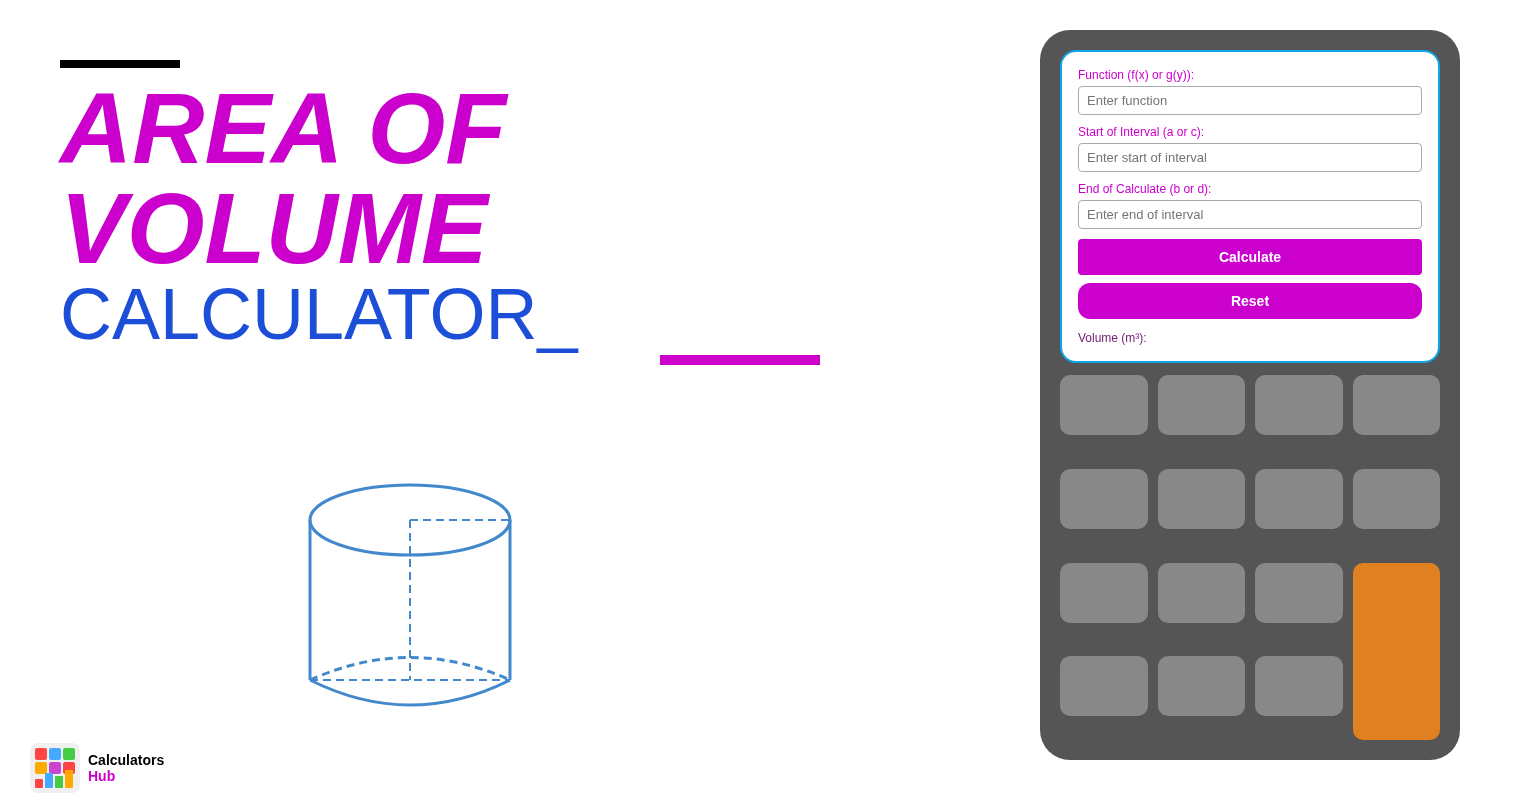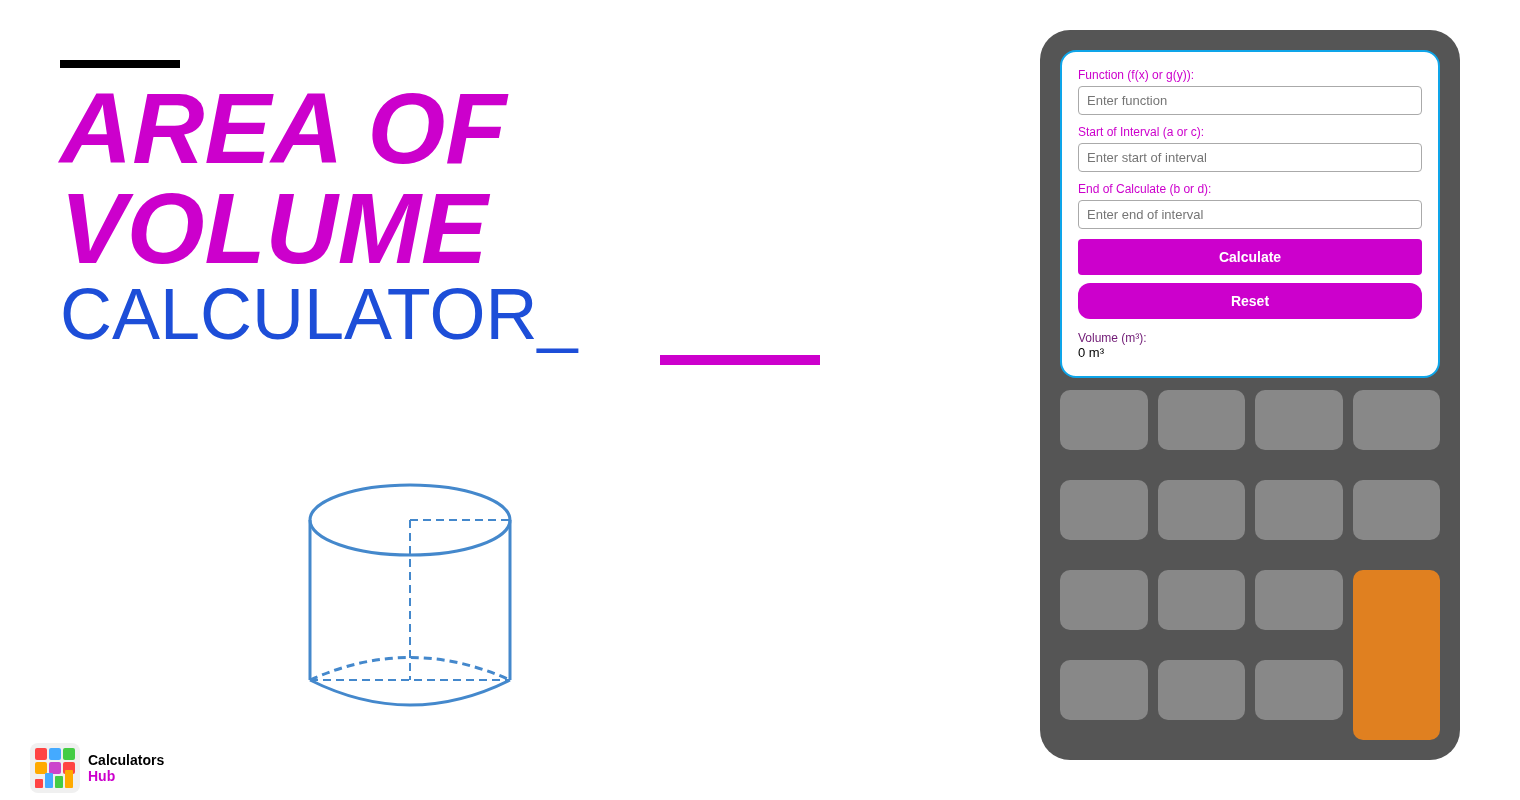--- a/index.html
+++ b/index.html
@@ -275,21 +275,20 @@
     <input class="field-input" type="text" placeholder="Enter end of interval" style="">
 
     
     <button class="btn-calculate">Calculate</button>
 
     
     <button class="btn-reset">Reset</button>
 
     
     <div class="volume-label">Volume (m³):</div>
-    <div class="volume-value">0 m³</div>
   </div>
 
   <div class="keypad">
 
     <div class="key"></div>
     <div class="key"></div>
     <div class="key"></div>
     <div class="key"></div>
 
     <div class="key"></div>

